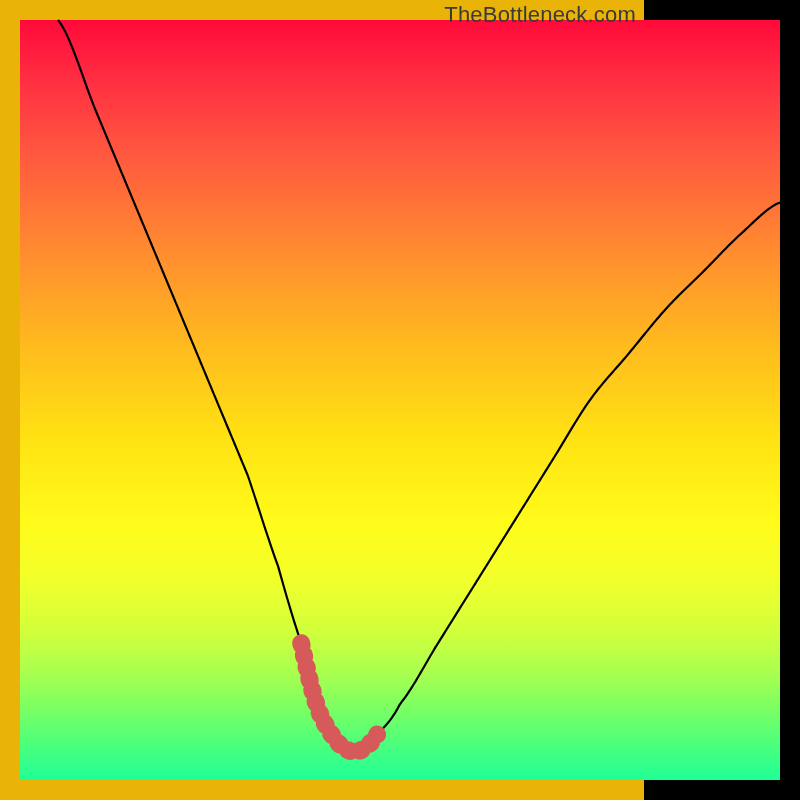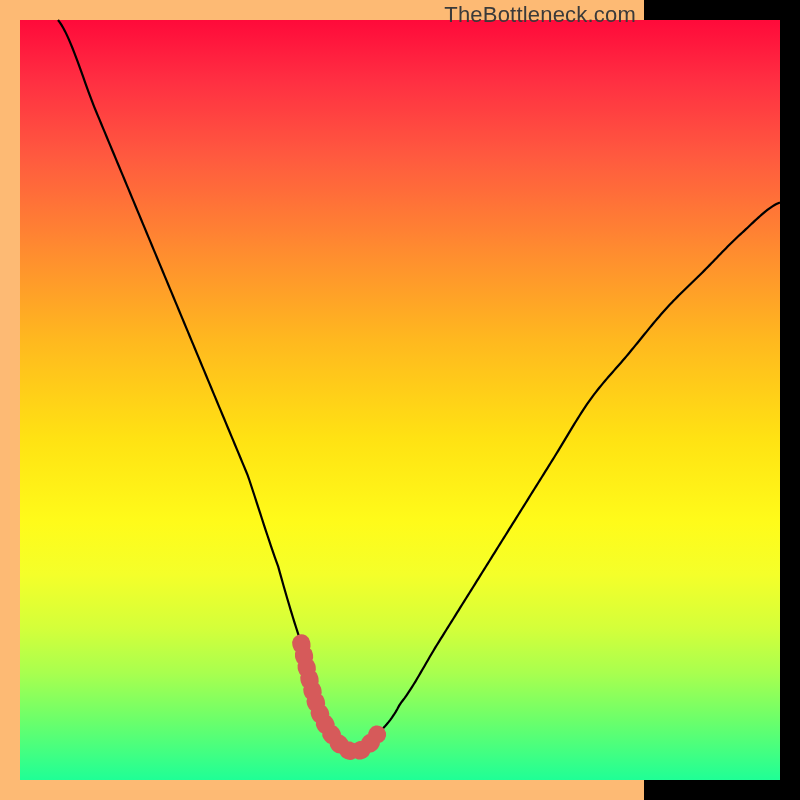--- a/index.html
+++ b/index.html
@@ -8,21 +8,21 @@
     width: 800px;
     height: 800px;
     overflow: hidden;
     background: #000;
     font-family: Arial, Helvetica, sans-serif;
   }
   .frame {
     position: relative;
     width: 644px;
     height: 800px;
-    background: #fdba74;
+    background: #eab308;
   }
   .plot-area {
     position: absolute;
     left: 20px;
     top: 20px;
     width: 760px;
     height: 760px;
     background: linear-gradient(to bottom,
       #ff0a3a 0%,
       #ff2f42 8%,

